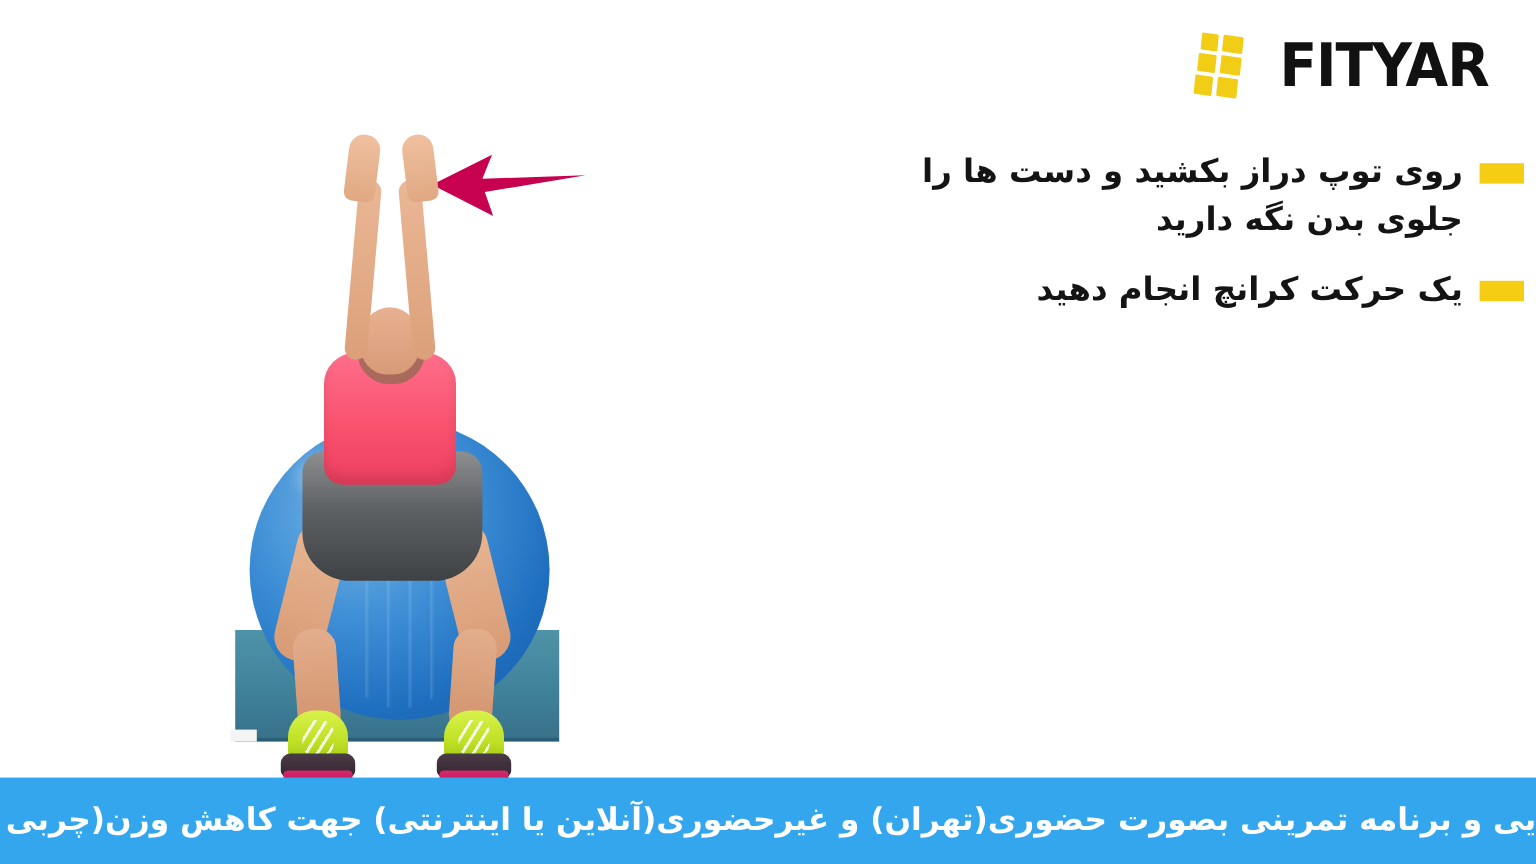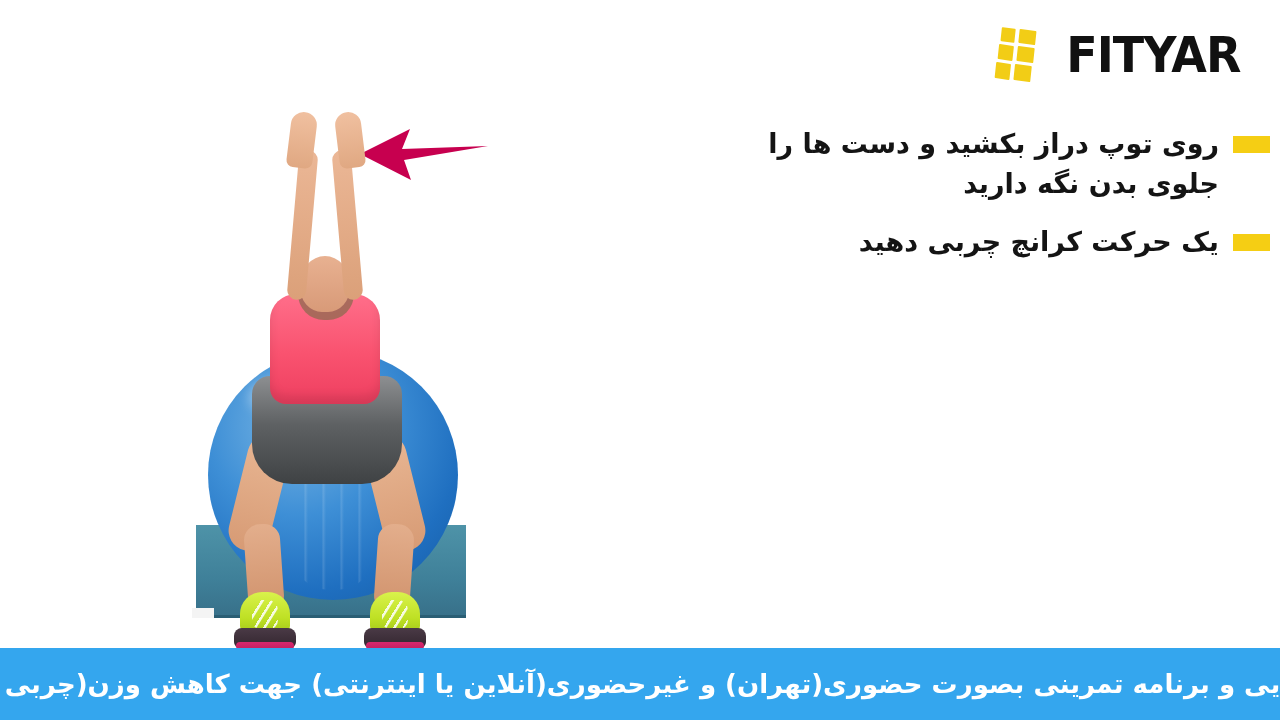--- a/index.html
+++ b/index.html
@@ -191,21 +191,21 @@
     <div class="brand-word">FITYAR</div>
   </div>
 
   <div class="instructions">
     <div class="bullet-row">
       <div class="bullet-marker"></div>
       <div class="bullet-text">روی توپ دراز بکشید و دست ها را جلوی بدن نگه دارید</div>
     </div>
     <div class="bullet-row row-2">
       <div class="bullet-marker"></div>
-      <div class="bullet-text">یک حرکت کرانچ چربی دهید</div>
+      <div class="bullet-text">یک حرکت کرانچ انجام دهید</div>
     </div>
   </div>
 
   <svg class="arrow" viewBox="0 0 132 76">
     <path d="M2 38 L52 13 L44 33 L130 30 L46 44 L53 64 Z" fill="#C7004F"></path>
   </svg>
 
   <div class="photo">
     <div class="mat"></div>
     <div class="ball">

